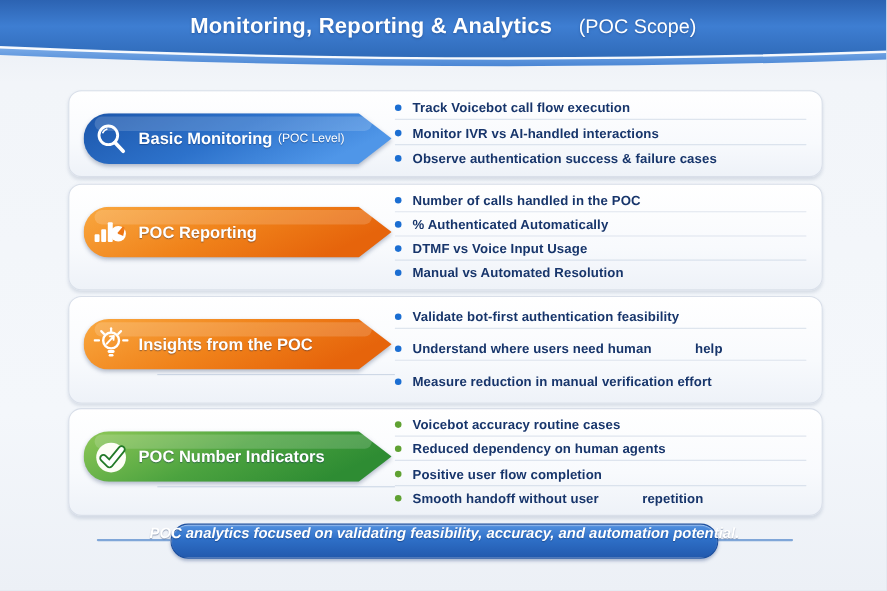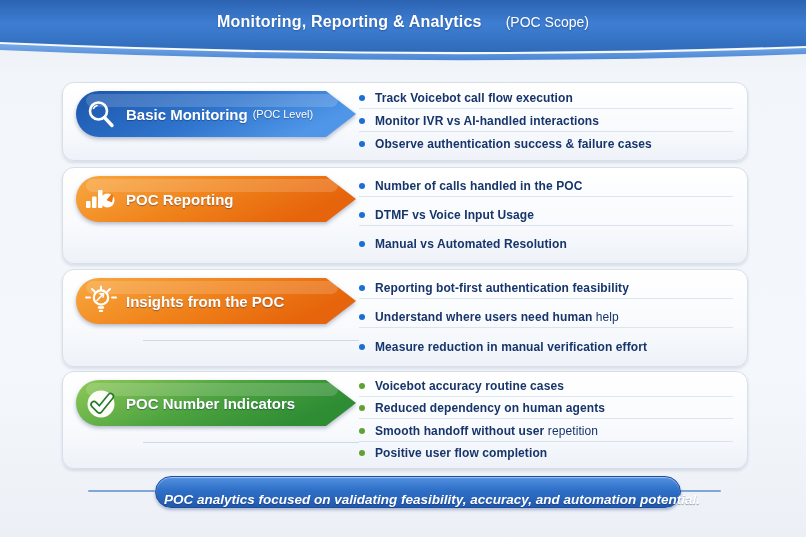--- a/index.html
+++ b/index.html
@@ -3,47 +3,47 @@
 <meta charset="utf-8">
 <style>
   html,body{margin:0;padding:0;}
   body{font-family:"Liberation Sans", sans-serif; background:#dfe5ee;}
   .stage{position:relative;width:806px;height:537px;overflow:hidden;
          background:linear-gradient(180deg,#e6ebf3 0%,#f2f5f9 14%,#f4f7fb 70%,#ecf0f6 100%);}
   
   .header-svg{position:absolute;top:0;left:0;}
   .header-title-wrap{position:absolute;top:13px;left:0;width:806px;text-align:center;color:#ffffff;
                      text-shadow:0 1px 2px rgba(0,30,80,.35);}
-  .header-title-wrap .t-main{font-size:16px;font-weight:bold;letter-spacing:.2px;margin-top:37px;}
-  .header-title-wrap .t-sub{font-size:14px;font-weight:400;margin-left:24px;}
+  .header-title-wrap .t-main{font-size:20px;font-weight:bold;letter-spacing:.2px;margin-top:37px;}
+  .header-title-wrap .t-sub{font-size:18px;font-weight:400;margin-left:24px;}
   
   .card{position:absolute;left:62px;width:684px;border-radius:12px;
         background:linear-gradient(180deg,#ffffff 0%,#f8fafd 60%,#eef2f8 100%);
         border:1px solid #d9dfe9; box-shadow:0 2px 3px rgba(90,110,145,.18);}
-  .banner{position:absolute;left:13px;top:8px;width:280px;height:46px;}
+  .banner{position:absolute;left:13px;top:20px;width:280px;height:46px;}
   .banner svg.shape{position:absolute;top:0;left:0;filter:drop-shadow(0 2px 2px rgba(40,60,100,.35));}
   .banner .icon{position:absolute;left:9px;top:7px;width:32px;height:32px;}
   .banner .label{position:absolute;left:50px;top:0;height:46px;display:flex;align-items:center;
                  color:#ffffff;font-size:15px;font-weight:bold;white-space:nowrap;
                  text-shadow:0 1px 1px rgba(0,30,80,.4);}
   .banner .label .suffix{font-weight:400;font-size:11px;margin-left:5px;}
   .bullets{position:absolute;left:296px;top:4px;right:14px;bottom:4px;
            display:flex;flex-direction:column;justify-content:space-around;}
   .bullet-row{display:flex;align-items:center;gap:10px;padding:2px 0 3px 0;}
   .bullet-row:not(:last-child){border-bottom:1px solid rgba(170,185,210,.35);}
   .bullet-dot{width:6px;height:6px;border-radius:50%;flex:0 0 6px;}
   .bullet-text{font-size:12px;font-weight:600;color:#17356b;letter-spacing:.1px;white-space:nowrap;}
-  .bullet-text b{font-weight:400;}
+  .bullet-text b{font-weight:700;margin-left:36px;}
   .long-divider{position:absolute;left:80px;height:1px;background:rgba(160,178,205,.45);}
   
   .footer-line{position:absolute;height:2px;background:#7fa6d8;border-radius:1px;}
   .footer-pill{position:absolute;left:155px;top:476px;width:496px;height:30px;border-radius:16px;
                background:linear-gradient(180deg,#5391e0 0%,#2e6fc7 45%,#2259ad 100%);
                border:1px solid #1d4f9e; box-shadow:0 2px 3px rgba(40,70,130,.35), inset 0 1px 1px rgba(255,255,255,.45);
-               display:flex;align-items:flex-end;justify-content:center;padding-left:28px;}
+               display:flex;align-items:flex-start;justify-content:center;}
   .footer-pill .txt{color:#ffffff;font-size:13.5px;font-weight:bold;font-style:italic;
                     text-shadow:0 1px 1px rgba(0,30,80,.4);white-space:nowrap;}
 </style>
 </head>
 <body>
 
 <div class="stage">
 
   <svg class="header-svg" width="806" height="72" viewBox="0 0 806 72">
     <defs>
@@ -124,20 +124,24 @@
             </svg></span>
           <span class="label">POC Reporting</span>
         </div>
         <div class="bullets">
           <div class="bullet-row">
             <span class="bullet-dot" style="background: rgb(27, 110, 210);"></span>
             <span class="bullet-text">Number of calls handled in the POC</span>
           </div>
           <div class="bullet-row">
             <span class="bullet-dot" style="background: rgb(27, 110, 210);"></span>
+            <span class="bullet-text">% Authenticated Automatically</span>
+          </div>
+          <div class="bullet-row">
+            <span class="bullet-dot" style="background: rgb(27, 110, 210);"></span>
             <span class="bullet-text">DTMF vs Voice Input Usage</span>
           </div>
           <div class="bullet-row">
             <span class="bullet-dot" style="background: rgb(27, 110, 210);"></span>
             <span class="bullet-text">Manual vs Automated Resolution</span>
           </div>
         </div>
       </div>
       <div class="card" style="top: 269px; height: 96px;">
         <div class="banner">
@@ -161,21 +165,21 @@
               <line x1="27" y1="12.5" x2="31" y2="12.5" stroke="#fff" stroke-width="2" stroke-linecap="round"></line>
               <line x1="7" y1="4" x2="9.5" y2="6.5" stroke="#fff" stroke-width="2" stroke-linecap="round"></line>
               <line x1="25" y1="4" x2="22.5" y2="6.5" stroke="#fff" stroke-width="2" stroke-linecap="round"></line>
               <line x1="16" y1="1.5" x2="16" y2="4.5" stroke="#fff" stroke-width="2" stroke-linecap="round"></line>
             </svg></span>
           <span class="label">Insights from the POC</span>
         </div>
         <div class="bullets">
           <div class="bullet-row">
             <span class="bullet-dot" style="background: rgb(27, 110, 210);"></span>
-            <span class="bullet-text">Reporting bot-first authentication feasibility</span>
+            <span class="bullet-text">Validate bot-first authentication feasibility</span>
           </div>
           <div class="bullet-row">
             <span class="bullet-dot" style="background: rgb(27, 110, 210);"></span>
             <span class="bullet-text">Understand where users need human <b>help</b></span>
           </div>
           <div class="bullet-row">
             <span class="bullet-dot" style="background: rgb(27, 110, 210);"></span>
             <span class="bullet-text">Measure reduction in manual verification effort</span>
           </div>
         </div>
@@ -205,25 +209,25 @@
           <div class="bullet-row">
             <span class="bullet-dot" style="background: rgb(95, 161, 50);"></span>
             <span class="bullet-text">Voicebot accuracy routine cases</span>
           </div>
           <div class="bullet-row">
             <span class="bullet-dot" style="background: rgb(95, 161, 50);"></span>
             <span class="bullet-text">Reduced dependency on human agents</span>
           </div>
           <div class="bullet-row">
             <span class="bullet-dot" style="background: rgb(95, 161, 50);"></span>
+            <span class="bullet-text">Positive user flow completion</span>
+          </div>
+          <div class="bullet-row">
+            <span class="bullet-dot" style="background: rgb(95, 161, 50);"></span>
             <span class="bullet-text">Smooth handoff without user <b>repetition</b></span>
-          </div>
-          <div class="bullet-row">
-            <span class="bullet-dot" style="background: rgb(95, 161, 50);"></span>
-            <span class="bullet-text">Positive user flow completion</span>
           </div>
         </div>
         <div class="long-divider" style="top: 70px; width: 216px;"></div>
       </div>
     </div>
 
   <div class="footer-line" style="left:88px;top:490px;width:67px;"></div>
   <div class="footer-line" style="left:651px;top:490px;width:70px;"></div>
   <div class="footer-pill">
     <span class="txt">POC analytics focused on validating feasibility, accuracy, and automation potential.</span>

